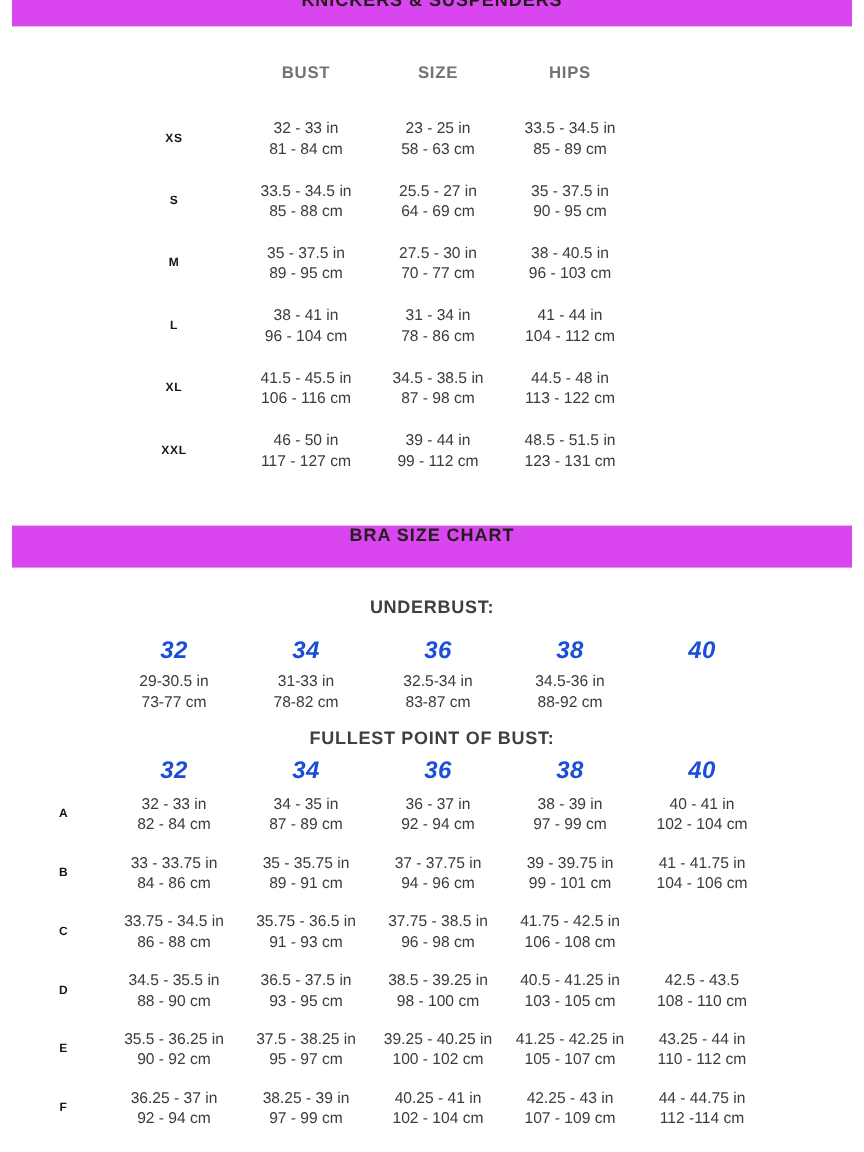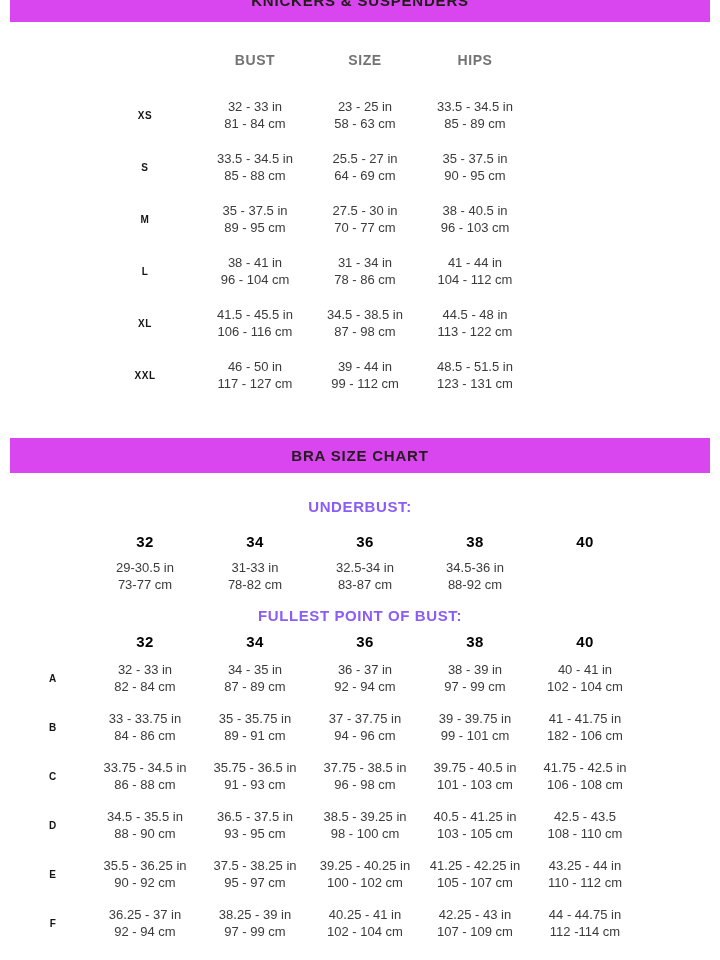--- a/index.html
+++ b/index.html
@@ -23,43 +23,44 @@
     position:relative;
     overflow:hidden;
   }
   .banner-top .banner-text {
     position:absolute; left:0; right:0; top:-9px;
     line-height:20px;
   }
   .banner-bra {
     margin-top:46px;
     height:35px;
-    display:flex; align-items:center; justify-content:center;
+    display:flex; align-items:flex-start; justify-content:center;
   }
   
   .grid-k  { display:grid; grid-template-columns:110px 110px 110px 110px; margin-left:90px; }
   .grid-b5 { display:grid; grid-template-columns:110px 110px 110px 110px 110px; margin-left:90px; }
   .grid-b6 { display:grid; grid-template-columns:74px 110px 110px 110px 110px 110px; margin-left:16px; }
   .cell { text-align:center; }
   .colhead {
     font-weight:700; font-size:14px; color:#737373; letter-spacing:0.6px;
     line-height:18px;
   }
   .bandhead {
-    font-weight:700; font-size:15px; color:#000000; letter-spacing:0.4px;
+    font-weight:700; font-size:20px; color:#1d4ed8; letter-spacing:0.4px;
     line-height:18px;
+    font-style:italic;
   }
   .sizelabel {
     display:flex; align-items:center; justify-content:center;
     font-weight:700; font-size:10px; color:#171513; letter-spacing:0.6px;
   }
   .cell2 { height:33px; }
   .cell2 div { font-size:13px; line-height:16.5px; color:#3b3b3b; }
   .heading {
-    text-align:center; font-weight:700; font-size:15px; color:#8b5cf6;
+    text-align:center; font-weight:700; font-size:15px; color:#404040;
     letter-spacing:0.6px; line-height:18px;
   }
   
   .k-header   { margin-top:29px; }
   .k-row-first{ margin-top:30px; }
   .k-row      { margin-top:19px; }
   .ub-heading { margin-top:25px; }
   .ub-bands   { margin-top:17px; }
   .ub-measure { margin-top:9px; }
   .fp-heading { margin-top:14px; }
@@ -261,43 +262,39 @@
     <div class="cell cell2">
         <div>37 - 37.75 in</div>
         <div>94 - 96 cm</div>
       </div>
     <div class="cell cell2">
         <div>39 - 39.75 in</div>
         <div>99 - 101 cm</div>
       </div>
     <div class="cell cell2">
         <div>41 - 41.75 in</div>
-        <div>182 - 106 cm</div>
+        <div>104 - 106 cm</div>
       </div>
   </div>
 
   <div class="grid-b6 fp-row">
     <div class="cell sizelabel">C</div>
     <div class="cell cell2">
         <div>33.75 - 34.5 in</div>
         <div>86 - 88 cm</div>
       </div>
     <div class="cell cell2">
         <div>35.75 - 36.5 in</div>
         <div>91 - 93 cm</div>
       </div>
     <div class="cell cell2">
         <div>37.75 - 38.5 in</div>
         <div>96 - 98 cm</div>
       </div>
     <div class="cell cell2">
-        <div>39.75 - 40.5 in</div>
-        <div>101 - 103 cm</div>
-      </div>
-    <div class="cell cell2">
         <div>41.75 - 42.5 in</div>
         <div>106 - 108 cm</div>
       </div>
   </div>
 
   <div class="grid-b6 fp-row">
     <div class="cell sizelabel">D</div>
     <div class="cell cell2">
         <div>34.5 - 35.5 in</div>
         <div>88 - 90 cm</div>

